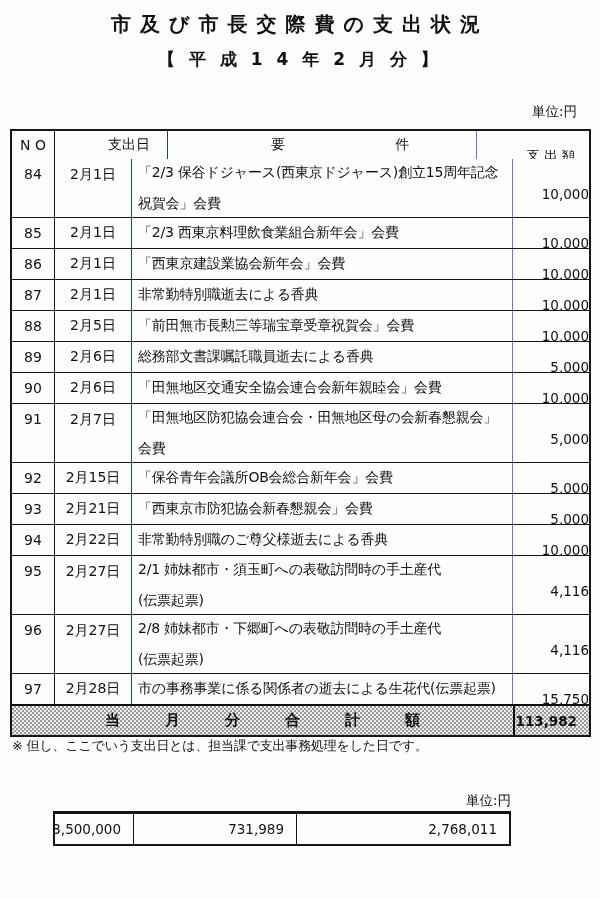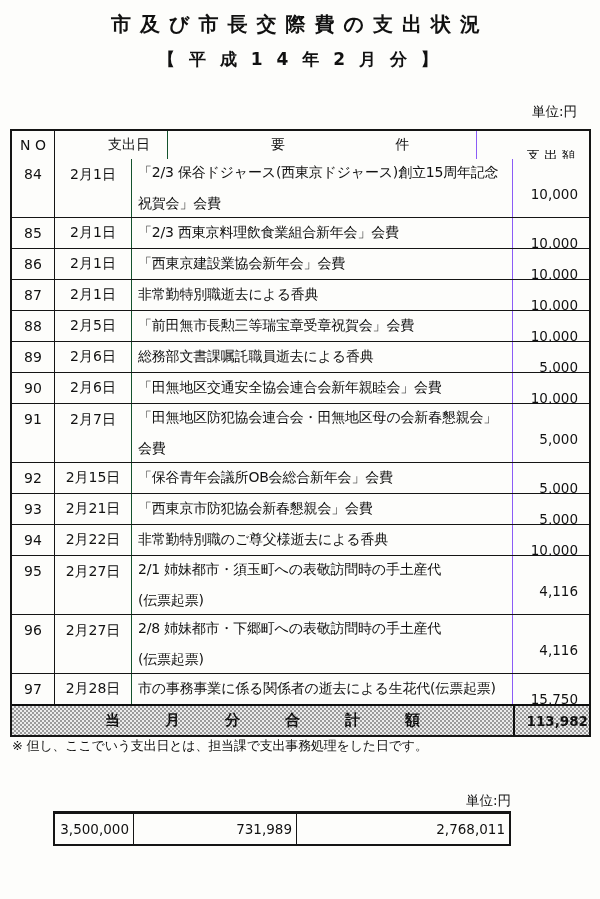--- a/index.html
+++ b/index.html
@@ -60,21 +60,21 @@
     border: 2px solid #151515;
     box-sizing: border-box;
     background: #fdfdfb;
   }
   .trow { display: flex; border-top: 1px solid #151515; }
   .trow:first-child { border-top: none; }
   .cell { box-sizing: border-box; overflow: hidden; }
   .c-no    { width: 43px;  border-right: 1px solid #151515; display: flex; justify-content: center; }
   .c-date  { width: 77px;  border-right: 1px solid #14532d; display: flex; justify-content: center; }
   .c-desc  { flex: 1;      border-right: 1px solid #8b5cf6; padding: 0 3px 0 6px; }
-  .c-amount{ width: 76px;  display: flex; justify-content: flex-end; padding-right: 11px; }
+  .c-amount{ width: 76px;  display: flex; justify-content: flex-end; padding-right: 0; }
   .c-no, .c-date { font-size: 14px; }
   .c-desc { font-size: 14px; letter-spacing: -0.2px; }
   .c-amount { font-size: 13.5px; margin-top: 19px; }
 
   .trow.header { height: 28px; font-size: 14.5px; gap: 36px; }
   .trow.header .cell { display: flex; align-items: center; justify-content: center; white-space: pre; }
   .trow.header .c-desc, .trow.header .c-amount { padding: 0; }
 
   .trow.single { height: 30px; }
   .trow.single .c-no, .trow.single .c-date, .trow.single .c-amount { align-items: center; }
@@ -100,21 +100,21 @@
   }
   .t-label {
     flex: 1;
     border-right: 2px solid #0d0d0d;
     display: flex; align-items: center; justify-content: center;
     font-size: 15px; font-weight: bold; white-space: pre;
   }
   .t-amount {
     width: 74px;
     display: flex; align-items: center; justify-content: flex-end;
-    padding-right: 1px; box-sizing: border-box;
+    padding-right: 12px; box-sizing: border-box;
     font-size: 13.5px; font-weight: bold;
   }
 
   
   .footnote {
     position: absolute;
     top: 737px; left: 12px;
     font-size: 13px;
     letter-spacing: -0.2px;
   }
@@ -130,21 +130,21 @@
   }
   .srow { display: flex; }
   .srow.values { border-top: 1px solid #151515; }
   .s-cell { box-sizing: border-box; }
   .s-c1 { width: 79px;  border-right: 1px solid #151515; }
   .s-c2 { width: 163px; border-right: 1px solid #151515; }
   .s-c3 { flex: 1; }
   .srow.header { height: 27px; font-size: 14.5px; }
   .srow.header .s-cell { display: flex; align-items: center; justify-content: center; }
   .srow.values { height: 30px; font-size: 13.5px; }
-  .srow.values .s-cell { display: flex; align-items: center; justify-content: flex-end; padding-right: 4px; text-align: center; }
+  .srow.values .s-cell { display: flex; align-items: center; justify-content: flex-end; padding-right: 12px; text-align: center; }
 </style>
 </head>
 <body>
 
 <div class="page">
 
   <h1 class="title">市及び市長交際費の支出状況</h1>
   <div class="subtitle">【 平 成 1 4 年 2 月 分 】</div>
 
   <div class="unit-top">

